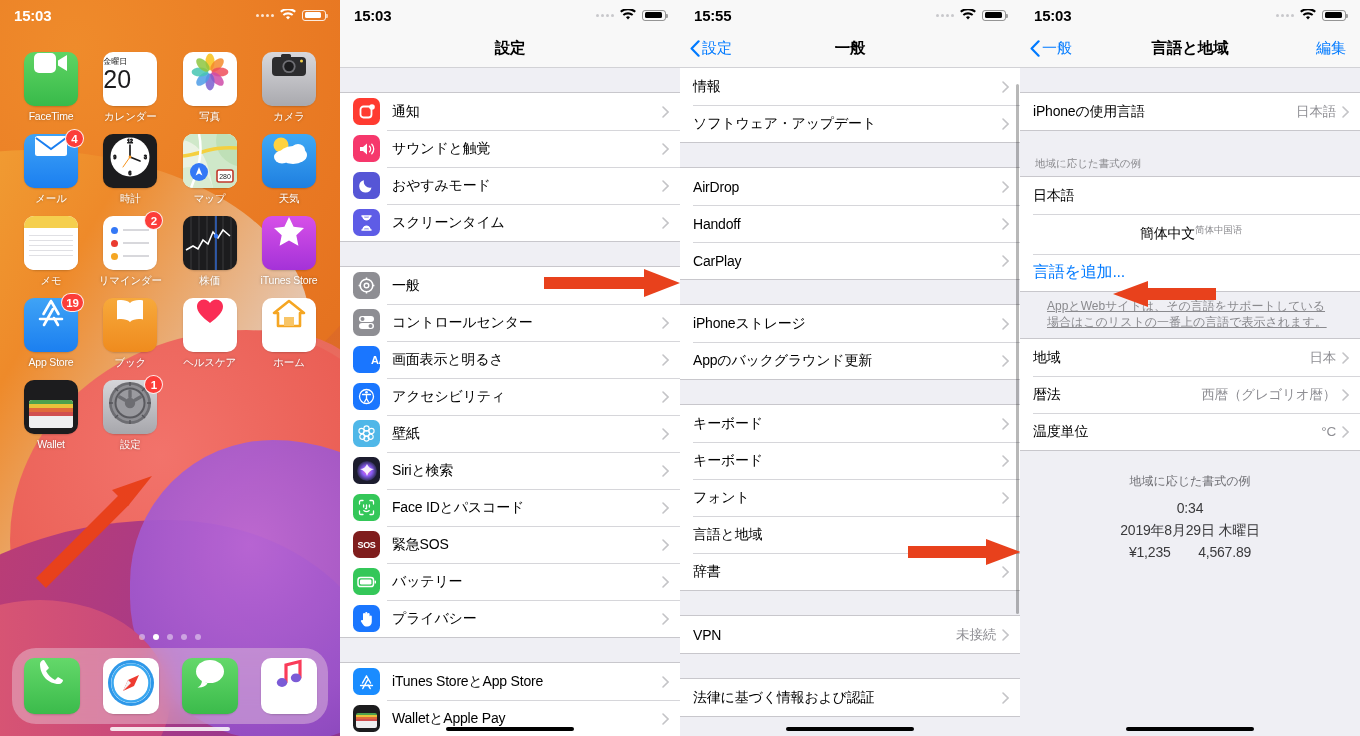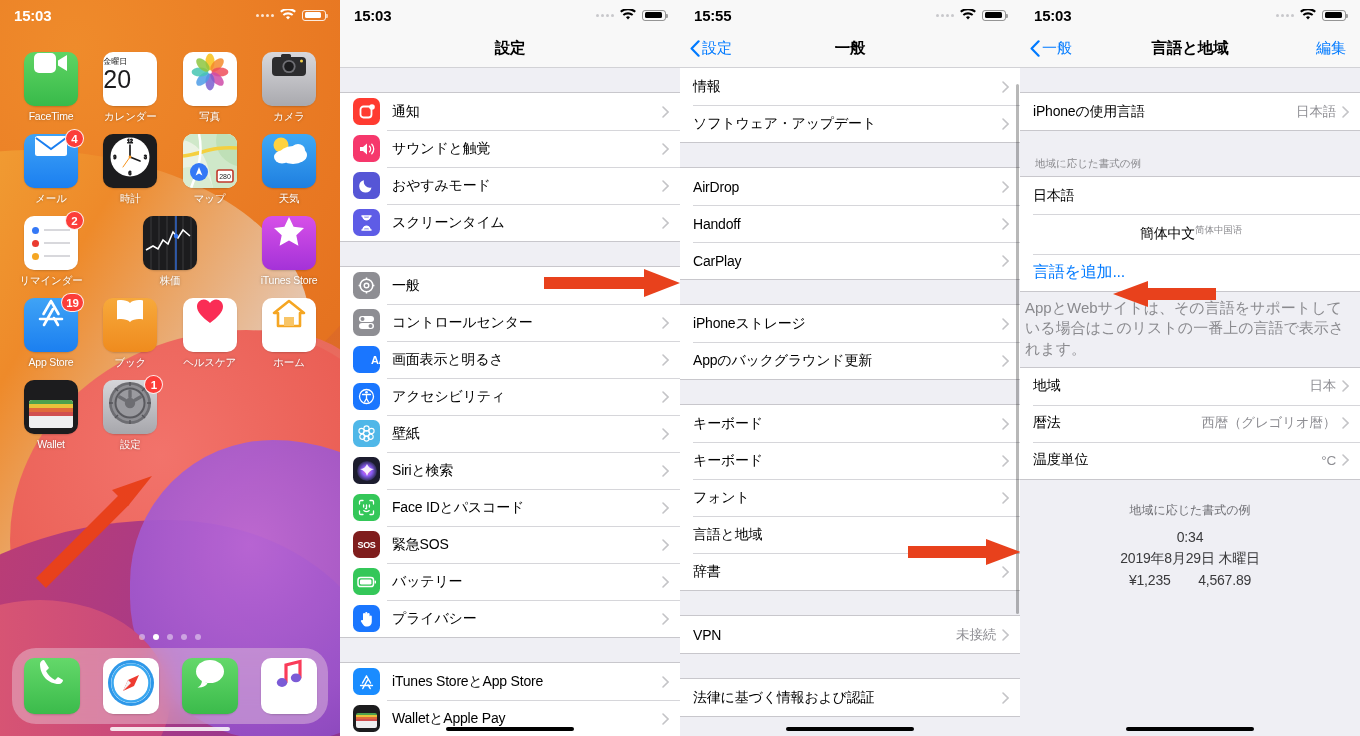--- a/index.html
+++ b/index.html
@@ -107,21 +107,21 @@
                         height:.5px; background:#d6d6da; }
   .row.ind + .row::before { left:47px; }
   .ricon { width:27px; height:27px; border-radius:6.5px; margin-right:12px; flex:0 0 27px;
            display:flex; align-items:center; justify-content:center; position:relative;
            overflow:hidden; }
   .rlabel { font-size:14px; color:#000; letter-spacing:-0.2px; flex:1 1 auto; white-space:nowrap; }
   .rvalue { font-size:13.5px; color:#8e8e93; margin-right:6px; letter-spacing:-0.2px; }
   .chev { width:7px; height:12px; flex:0 0 7px; }
   .chev svg { display:block; }
   .sechead { font-size:10.5px; color:#8a8a8e; padding:4px 15px 5px; letter-spacing:0; }
-  .secfoot { font-size:15px; color:#8a8a8e; padding:6px 5px 8px; line-height:1.35; }
+  .secfoot { font-size:12px; color:#8a8a8e; padding:6px 27px 8px; line-height:1.35;text-decoration:underline; }
   .rsub { font-size:9.5px; color:#8a8a8e; margin-top:-1px; letter-spacing:-0.1px;}
   .row.two { height:40px; align-items:center; }
   .row.two .rlabel { display:flex; flex-direction:row; justify-content:center; }
   .rlink { font-size:16px; color:#007aff; letter-spacing:-0.2px; }
   .example { text-align:center; padding-top:22px; }
   .example .ex-title { font-size:12px; color:#6d6d72; margin-bottom:8px; }
   .example .ex-line { font-size:14px; color:#3a3a3c; line-height:1.55; letter-spacing:-0.2px;}
   .scrollbar { position:absolute; right:1.5px; width:2.5px; border-radius:2px;
                background:rgba(0,0,0,.28); }
   .ios-homebar { position:absolute; left:50%; transform:translateX(-50%); bottom:5px; width:128px;
@@ -289,20 +289,35 @@
                 <ellipse cx="14" cy="23" rx="8" ry="6.5" fill="#fff"></ellipse>
                 <ellipse cx="30" cy="16" rx="7" ry="6" fill="#fff"></ellipse>
               </svg>
             </div>
           </div>
           <div class="applabel">天気</div>
         </div>
       </div>
 
       <div class="irow">
+        <div class="app">
+          <div class="appicon">
+            <div class="inner" style="background:#fff;flex-direction:column;">
+              <div style="width:100%;height:12px;background:#f5cf4e;"></div>
+              <div style="width:100%;flex:1;background:#fff;padding:3px 5px;">
+                <div style="height:1px;background:#e0e0e4;margin:4px 0;"></div>
+                <div style="height:1px;background:#e0e0e4;margin:4px 0;"></div>
+                <div style="height:1px;background:#e0e0e4;margin:4px 0;"></div>
+                <div style="height:1px;background:#e0e0e4;margin:4px 0;"></div>
+                <div style="height:1px;background:#e0e0e4;margin:4px 0;"></div>
+              </div>
+            </div>
+          </div>
+          <div class="applabel">メモ</div>
+        </div>
         <div class="app">
           <div class="appicon">
             <div class="inner" style="background:#fff;flex-direction:column;justify-content:center;gap:6px;padding:0 8px;">
               <div style="display:flex;align-items:center;gap:5px;width:100%;">
                   <span style="width:7px;height:7px;border-radius:50%;background:#3478f6;"></span>
                   <span style="flex:1;height:1.4px;background:#d8d8dc;"></span>
                 </div>
               <div style="display:flex;align-items:center;gap:5px;width:100%;">
                   <span style="width:7px;height:7px;border-radius:50%;background:#ea3b30;"></span>
                   <span style="flex:1;height:1.4px;background:#d8d8dc;"></span>

